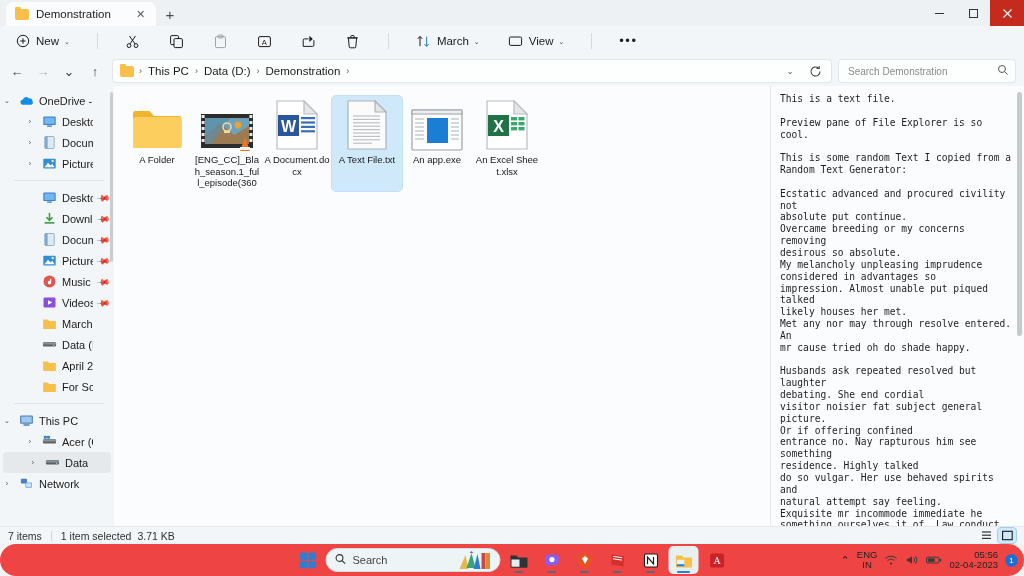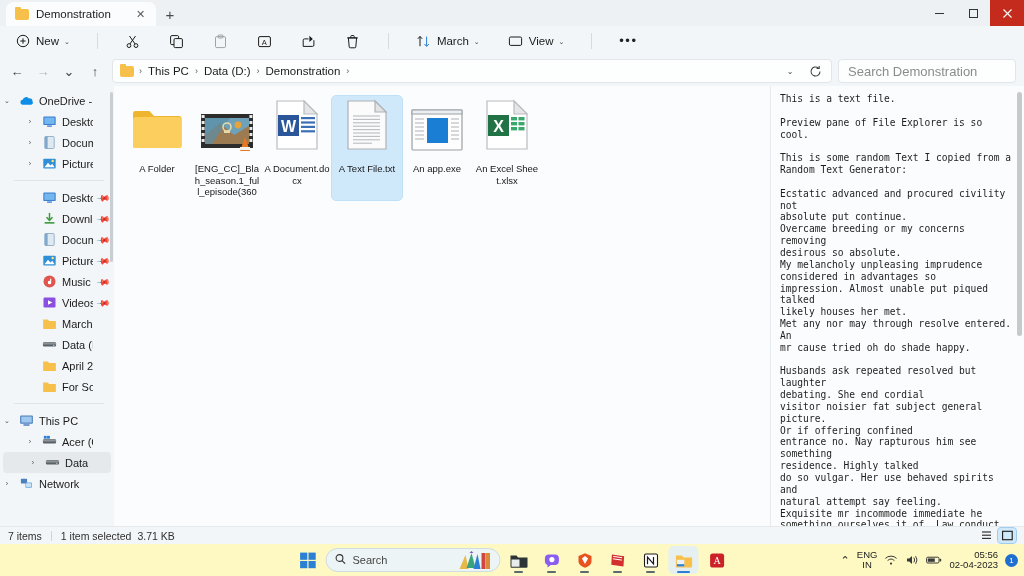--- a/index.html
+++ b/index.html
@@ -59,21 +59,21 @@
   .crumbsep { font-size:9px; color:#555; padding:0 1px; }
   .crumbspace { flex:1; }
   .crumb-chev { width:24px; height:22px; display:flex; align-items:center; justify-content:center; font-size:8px; color:#444; }
   .refresh { width:24px; height:22px; display:flex; align-items:center; justify-content:center; color:#3c3c3c; }
   .searchbox {
     width:178px; height:24px; background:#fdfefe; border:1px solid #e2e6ea; border-radius:4px;
     display:flex; align-items:center; padding:0 6px 0 9px; margin-left:6px;
   }
   .searchbox input {
     flex:1; border:none; outline:none; background:transparent; font-family:"Liberation Sans",sans-serif;
-    font-size:13px; color:#3a3a3a;
+    font-size:10px; color:#3a3a3a;
   }
   .searchbox input::placeholder { color:#8b8b8b; }
 
   
   .bodyrow { flex:1; display:flex; min-height:0; background:#fbfcfd; }
 
   
   .sidebar { width:114px; background:#f3f6f8; overflow:hidden; position:relative; padding-top:4px; flex:0 0 114px; }
   .sb-item { height:21px; display:flex; align-items:center; gap:5px; padding-right:6px; position:relative; font-size:11px; color:#1b1b1b; }
   .sb-item.sel { background:#e6e9ec; border-radius:4px; margin:0 3px; }
@@ -87,40 +87,40 @@
   .sb-divider { height:1px; background:#e0e4e7; margin:6px 10px 6px 14px; }
   .sb-scroll { position:absolute; right:1px; top:6px; width:3px; height:170px; background:#c9ced2; border-radius:2px; }
 
   
   .filepane { flex:1; background:#fbfcfd; position:relative; overflow:hidden; padding:6px 0 0 8px; }
   .grid { display:flex; flex-wrap:wrap; align-content:flex-start; }
   .tile { width:70px; margin:4px 0 2px 0; padding:3px 2px 2px; display:flex; flex-direction:column; align-items:center; border-radius:4px; }
   .tile.sel { background:#cfe8fa; outline:1px solid #bfe0f7; }
   .tile .thumb { width:54px; height:52px; display:flex; align-items:flex-end; justify-content:center; }
   .tile .thumb svg { display:block; }
-  .tile .name { margin-top:12px; font-size:9.5px; line-height:11.5px; text-align:center; color:#161616; width:66px; max-height:35px; overflow:hidden; word-break:break-all; }
+  .tile .name { margin-top:3px; font-size:9.5px; line-height:11.5px; text-align:center; color:#161616; width:66px; max-height:35px; overflow:hidden; word-break:break-all; }
 
   
   .previewpane { width:254px; flex:0 0 254px; background:#fbfcfd; border-left:1px solid #e7eaec; position:relative; overflow:hidden; }
   .previewtext {
     font-family:"DejaVu Sans Mono", monospace;
     font-size:9.6px; line-height:11.85px; color:#1d1d1d;
     padding:7px 12px 0 9px; white-space:pre-wrap; word-break:break-word;
   }
   .pv-scrollthumb { position:absolute; right:2px; top:6px; width:5px; height:244px; background:#c5cacd; border-radius:3px; }
 
   
   .statusbar { height:18px; background:#f3f6f8; border-top:1px solid #e6e9ec; display:flex; align-items:center; padding:0 8px; gap:0; font-size:10.5px; color:#303030; flex:0 0 18px; }
   .st-sep { width:1px; height:10px; background:#cfd4d8; margin:0 9px; }
   .st-right { margin-left:auto; display:flex; align-items:center; gap:3px; }
   .viewbtn { width:18px; height:15px; display:flex; align-items:center; justify-content:center; border-radius:3px; }
   .viewbtn.active { background:#cfe8fa; outline:1px solid #9ecdf0; }
 
   
-  .taskbar { height:32px; background:#fef9c3; display:flex; align-items:center; position:relative; flex:0 0 32px; }
+  .taskbar { height:32px; background:#ef4444; display:flex; align-items:center; position:relative; flex:0 0 32px;border-radius:16px; }
   .tb-center { position:absolute; left:50%; transform:translateX(-50%); display:flex; align-items:center; gap:3px; }
   .tb-app { width:30px; height:28px; display:flex; align-items:center; justify-content:center; border-radius:5px; position:relative; }
   .tb-app.active { background:#e6f0f1; }
   .tb-app .ind { position:absolute; bottom:1px; left:50%; transform:translateX(-50%); width:9px; height:2.5px; border-radius:2px; background:#5a6a6e; }
   .tb-app.active .ind { width:13px; background:#2b7fd4; }
   .startbtn { width:30px; height:28px; display:flex; align-items:center; justify-content:center; }
   .tb-search {
     width:175px; height:24px; background:#edf4f5; border:1px solid #cfdde0; border-radius:13px;
     display:flex; align-items:center; padding:0 8px; gap:6px; color:#444; font-size:11px; position:relative; overflow:hidden;
   }

